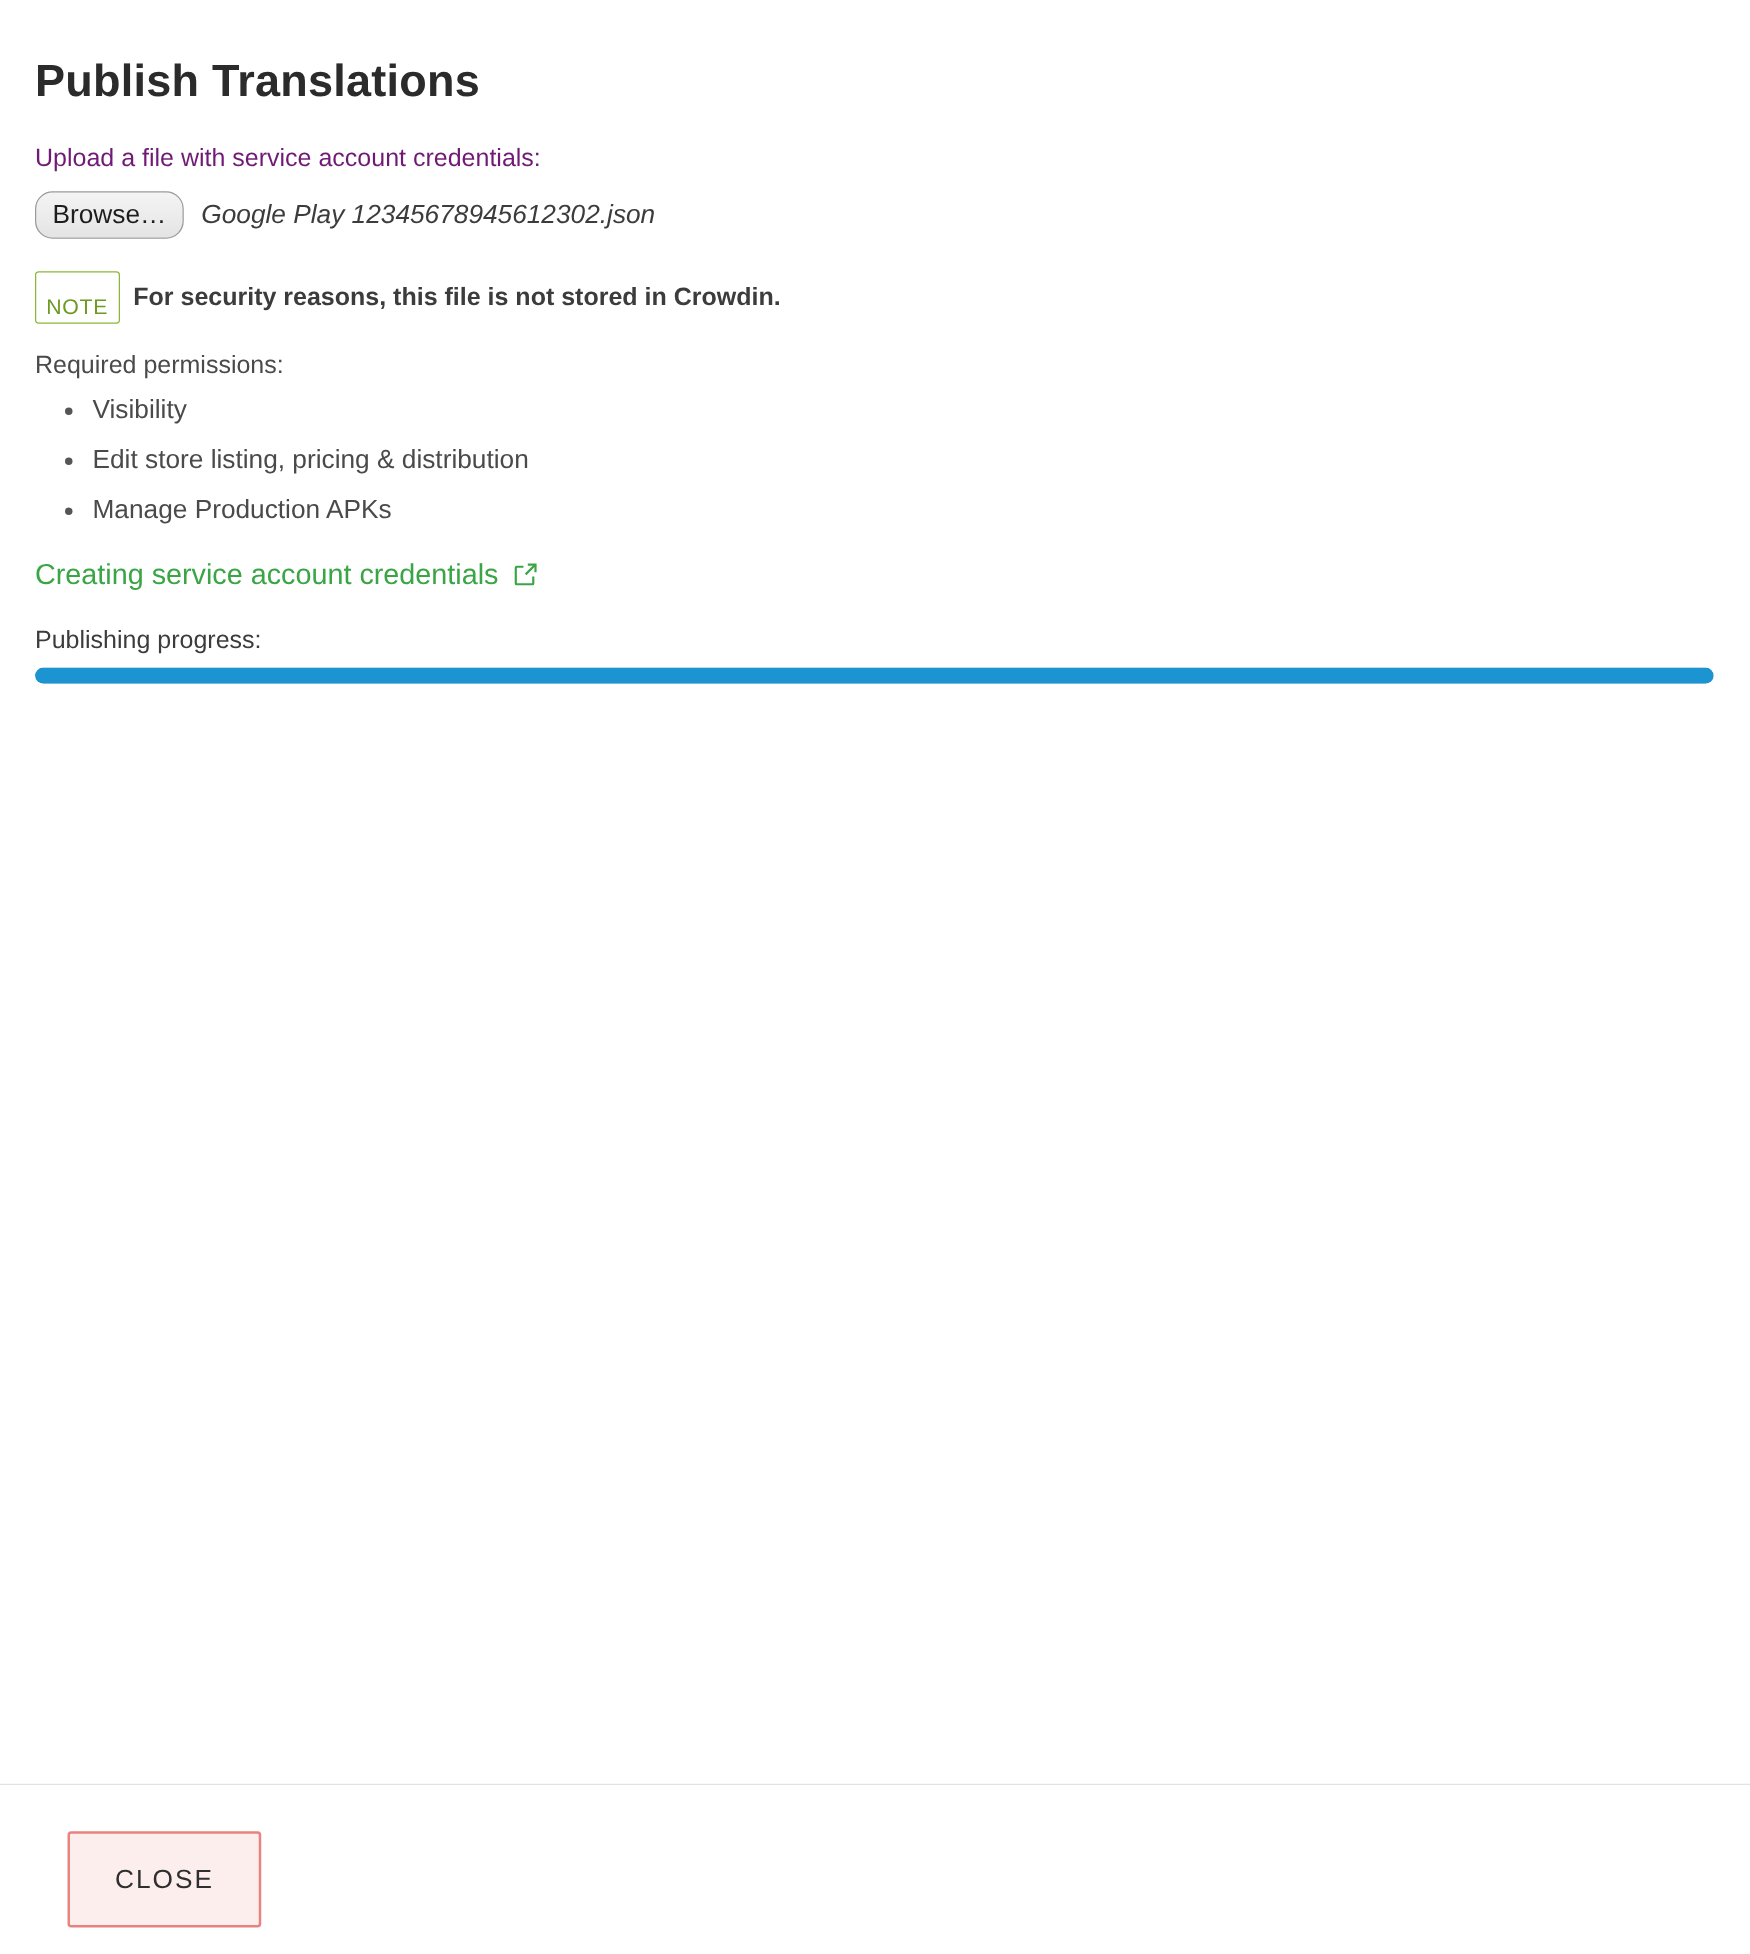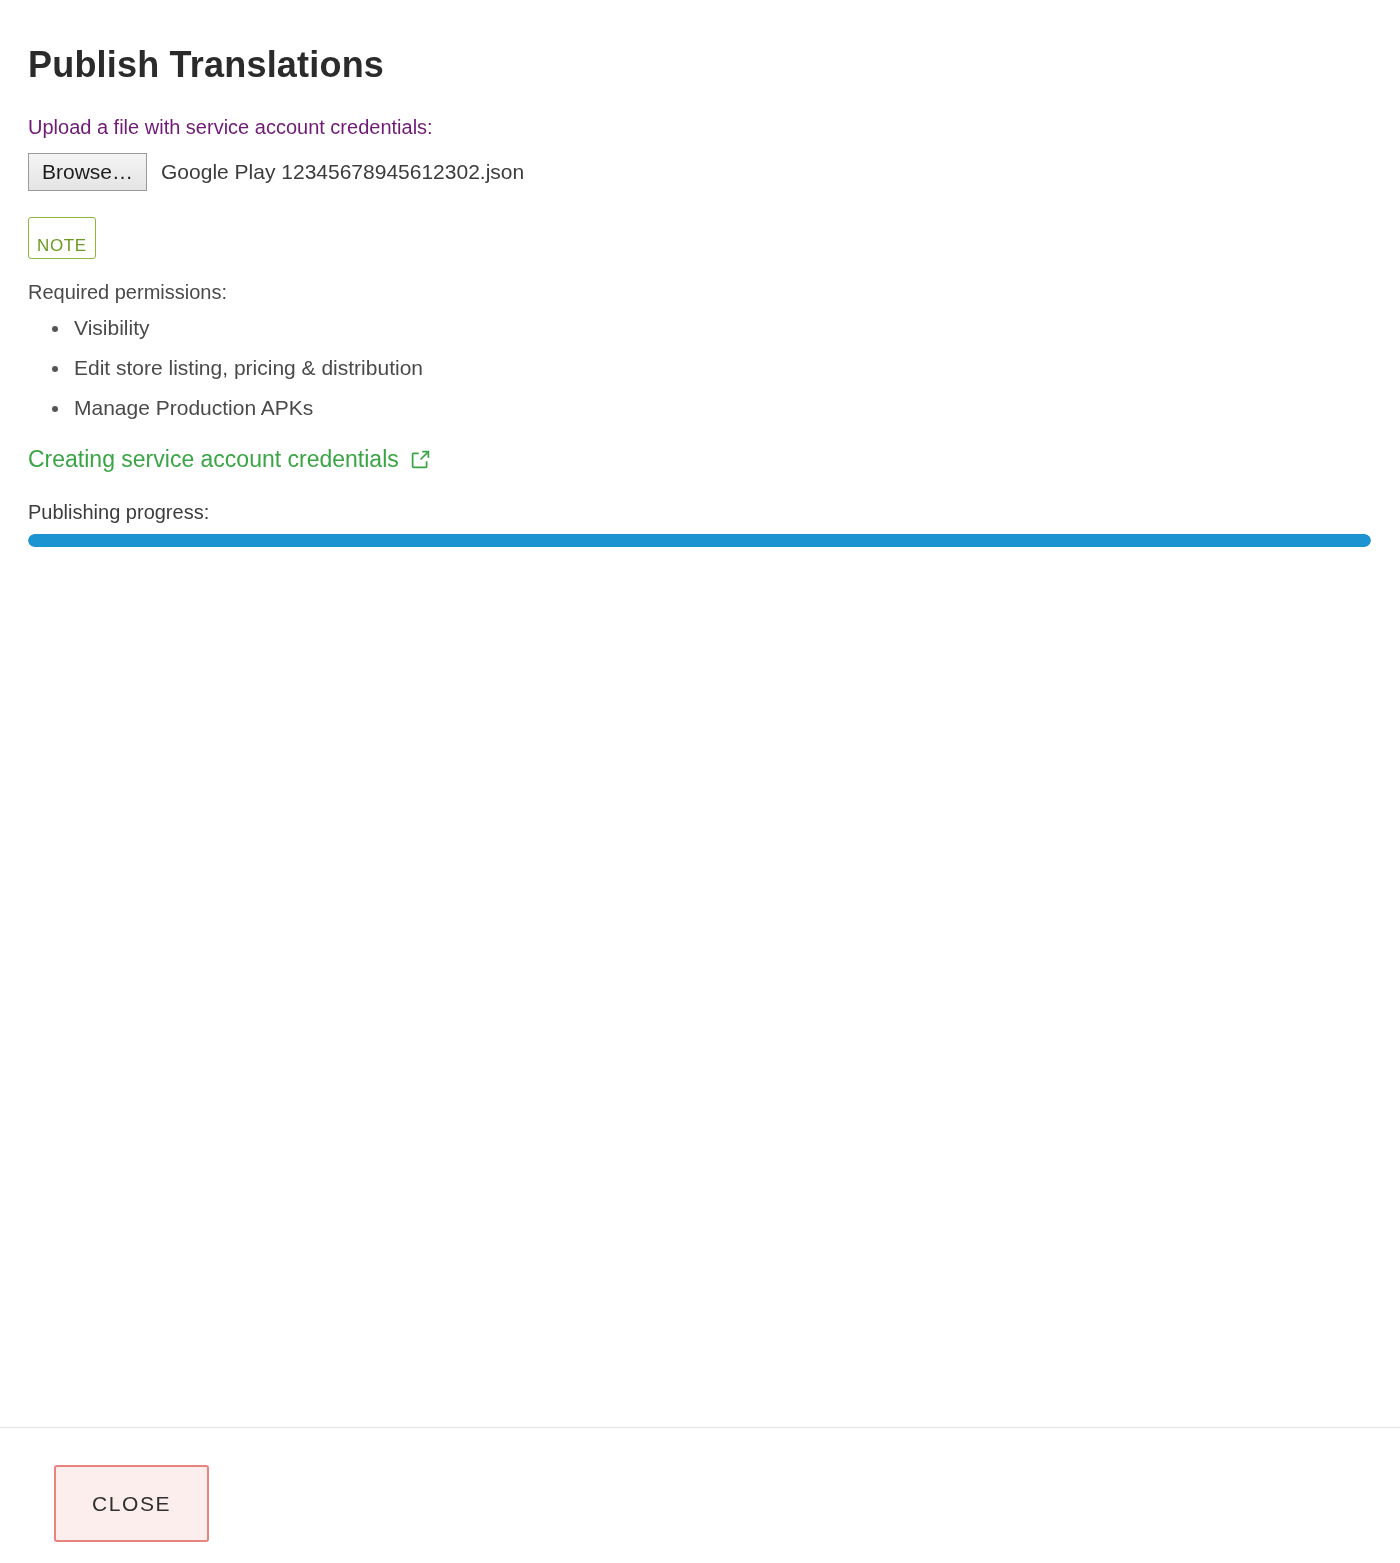--- a/index.html
+++ b/index.html
@@ -47,28 +47,29 @@
     align-items: center;
     gap: 14px;
     margin-bottom: 26px;
   }
   .browse-button {
     font-family: "Liberation Sans", sans-serif;
     font-size: 21px;
     color: #1d1d1d;
     background: linear-gradient(#f4f4f4, #e4e4e4);
     border: 1px solid #9a9a9a;
-    border-radius: 0;
+    border-radius: 14px;
     padding: 6px 13px 7px 13px;
     line-height: 1.1;
     cursor: pointer;
   }
   .file-name {
     font-size: 21px;
     color: #3c3c3c;
+    font-style: italic;
   }
   .note-row {
     display: flex;
     align-items: center;
     gap: 11px;
     margin-bottom: 22px;
   }
   .note-badge {
     display: inline-block;
     border: 1px solid #8cb83a;
@@ -179,20 +180,21 @@
 
     <p class="upload-label">Upload a file with service account credentials:</p>
 
     <div class="file-row">
       <button class="browse-button">Browse…</button>
       <span class="file-name">Google Play 12345678945612302.json</span>
     </div>
 
     <div class="note-row">
       <span class="note-badge">NOTE</span>
+      <span class="note-text">For security reasons, this file is not stored in Crowdin.</span>
     </div>
 
     <p class="perms-label">Required permissions:</p>
 
     <ul class="perms-list">
       <li>Visibility</li>
       <li>Edit store listing, pricing &amp; distribution</li>
       <li>Manage Production APKs</li>
     </ul>
 

